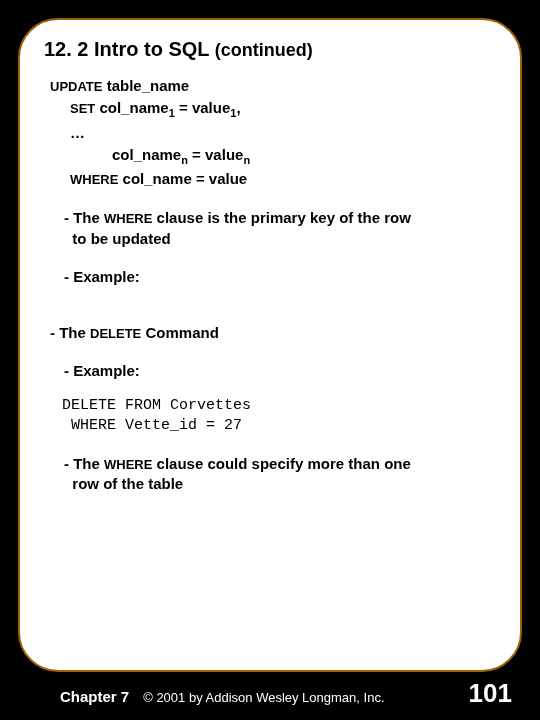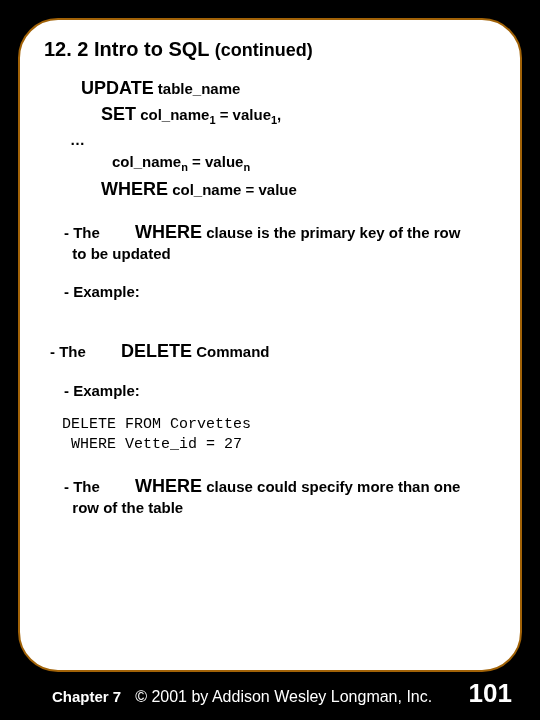--- a/index.html
+++ b/index.html
@@ -35,22 +35,21 @@
       font-size: 18px;
       font-weight: bold;
     }
     .syntax {
       font-size: 15px;
       font-weight: bold;
       line-height: 1.45;
       margin-left: 6px;
     }
     .kw {
-      font-size: 18px;
-      margin-left: 31px;
+      font-size: 13px;
     }
     .indent1 { margin-left: 20px; }
     .indent2 { margin-left: 62px; }
     sub {
       font-size: 11px;
       vertical-align: sub;
     }
     .bullet {
       font-size: 15px;
       font-weight: bold;
@@ -80,34 +79,34 @@
       font-weight: normal;
       margin-top: 14px;
       margin-left: 18px;
       line-height: 1.35;
       white-space: pre;
     }
     .spacer { height: 18px; }
     .footer {
       position: absolute;
       bottom: 14px;
-      left: 0;
+      left: 8px;
       right: 0;
       height: 28px;
       color: #fff;
       display: flex;
       align-items: baseline;
       padding: 0 28px 0 52px;
     }
     .chapter {
       font-size: 15px;
       font-weight: bold;
     }
     .copyright {
-      font-size: 16px;
+      font-size: 13px;
       margin-left: 14px;
     }
     .pagenum {
       font-size: 26px;
       font-weight: bold;
       margin-left: auto;
     }
   </style>
 </head>
 <body>

